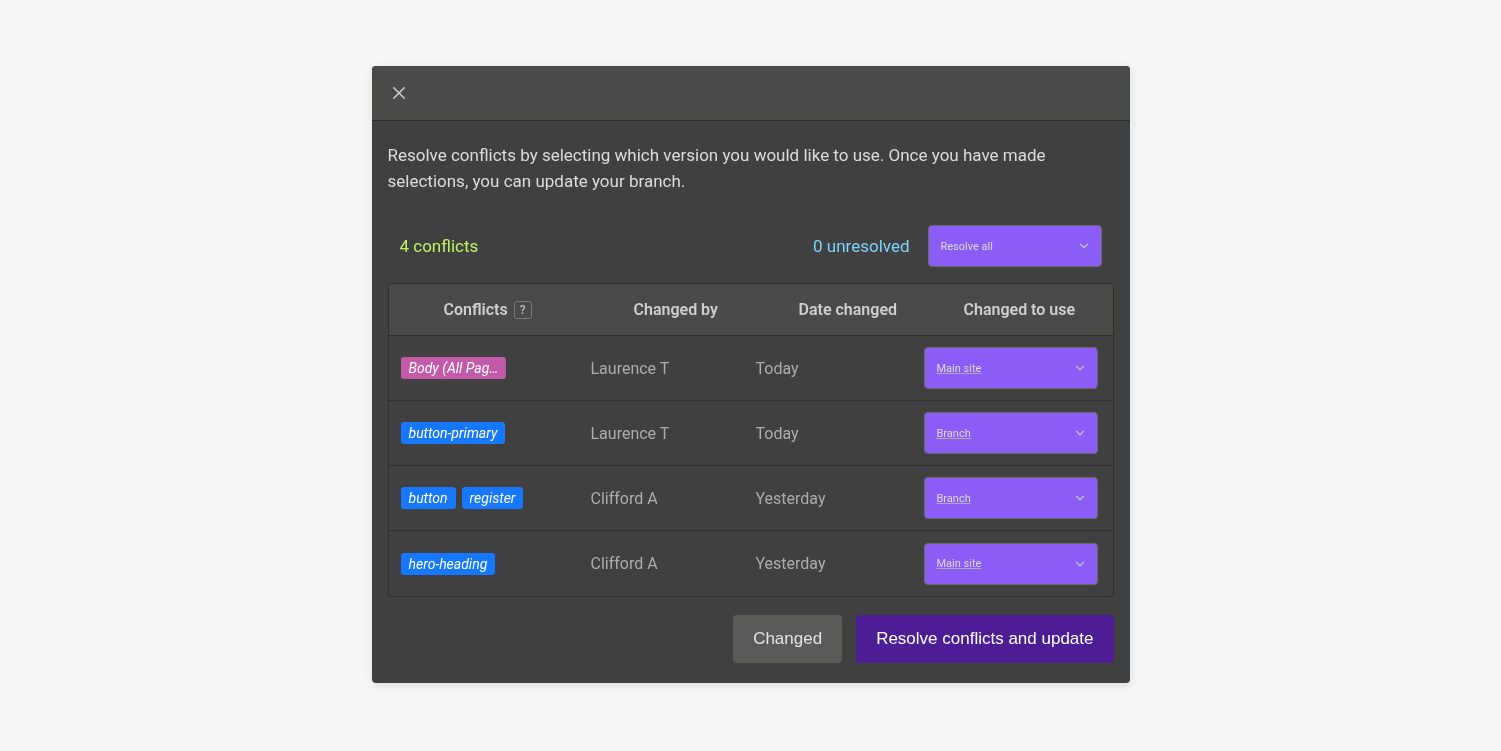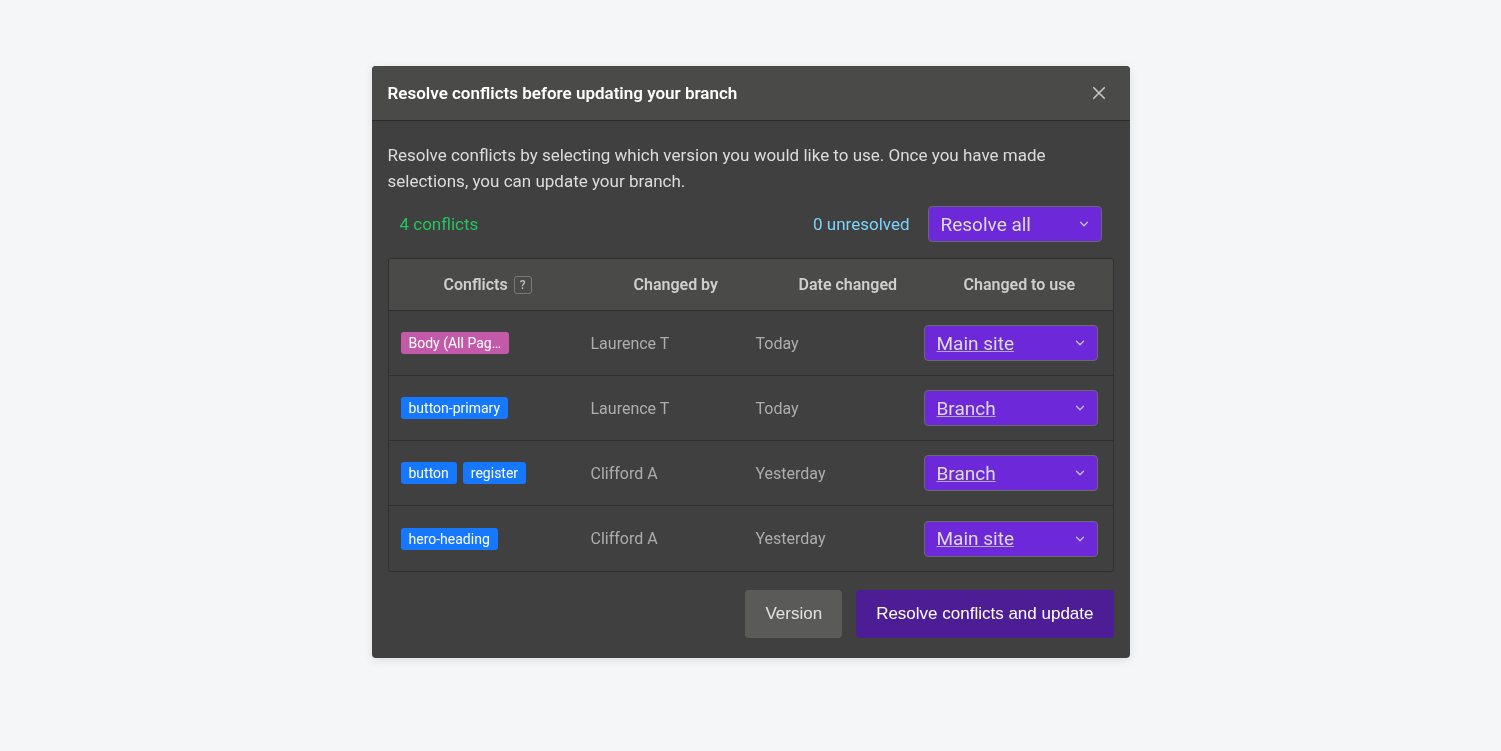--- a/index.html
+++ b/index.html
@@ -45,45 +45,45 @@
       border: none;
     }
     .close-btn svg { width: 18px; height: 18px; }
     .modal-body {
       padding: 22px 16px 20px 16px;
     }
     .description {
       color: #dcdcdc;
       font-size: 17px;
       line-height: 1.5;
-      margin-bottom: 12px;
+      margin-bottom: 31px;
     }
     .stats-row {
       display: flex;
       align-items: center;
       margin-bottom: 16px;
       padding: 0 12px;
     }
     .stats-left {
-      color: #22c55e;
+      color: #bef264;
       font-size: 17px;
       flex: 1;
     }
     .stats-right {
       color: #7dd3fc;
       font-size: 17px;
       margin-right: 18px;
     }
     .select {
-      background: #6d28d9;
+      background: #8b5cf6;
       border: 1px solid #6a6a6a;
       border-radius: 4px;
       color: #dcdcdc;
-      font-size: 19px;
-      height: 36px;
+      font-size: 11px;
+      height: 42px;
       display: flex;
       align-items: center;
       justify-content: space-between;
       padding: 0 10px 0 12px;
       cursor: pointer;
       min-width: 174px;
     }
     .select svg { width: 14px; height: 14px; color: #c2c2c2; }
     .table {
       border: 1px solid #2f2f2f;
@@ -122,21 +122,21 @@
       font-size: 12px;
       font-weight: 500;
       cursor: pointer;
     }
     .trow {
       height: 65px;
       border-bottom: 1px solid #2f2f2f;
     }
     .trow:last-child { border-bottom: none; }
     .td { color: #adadad; font-size: 16px; }
-    .tags { display: flex; gap: 6px; flex-wrap: wrap; }
+    .tags { display: flex; gap: 6px; flex-wrap: wrap; font-style: italic; }
     .tag {
       display: inline-block;
       padding: 3px 8px;
       border-radius: 3px;
       font-size: 14px;
       font-weight: 400;
       color: #ffffff;
       white-space: nowrap;
       max-width: 150px;
       overflow: hidden;
@@ -162,21 +162,20 @@
       align-items: center;
     }
     .btn.secondary { background: #5a5a59; color: #e2e2e2; }
     .btn.primary { background: #4c1d95; color: #ffffff; }
   </style>
 </head>
 <body>
 
 <div class="modal">
   <div class="modal-header">
-    <div class="modal-title">Resolve conflicts before updating your branch</div>
     <button class="close-btn">
       <svg viewBox="0 0 24 24" fill="none" stroke="currentColor" stroke-width="2.2" stroke-linecap="round">
         <line x1="5" y1="5" x2="19" y2="19"></line>
         <line x1="19" y1="5" x2="5" y2="19"></line>
       </svg>
     </button>
   </div>
 
   <div class="modal-body">
     <p class="description">Resolve conflicts by selecting which version you would like to use. Once you have made selections, you can update your branch.</p>
@@ -261,17 +260,17 @@
                 <svg viewBox="0 0 24 24" fill="none" stroke="currentColor" stroke-width="2.2" stroke-linecap="round" stroke-linejoin="round">
                   <polyline points="6 9 12 15 18 9"></polyline>
                 </svg>
               </div>
             </div>
           </div>
         </div>
     </div>
 
     <div class="modal-footer">
-      <button class="btn secondary">Version</button>
+      <button class="btn secondary">Changed</button>
       <button class="btn primary">Resolve conflicts and update</button>
     </div>
   </div>
 </div>
 
 </body></html>

